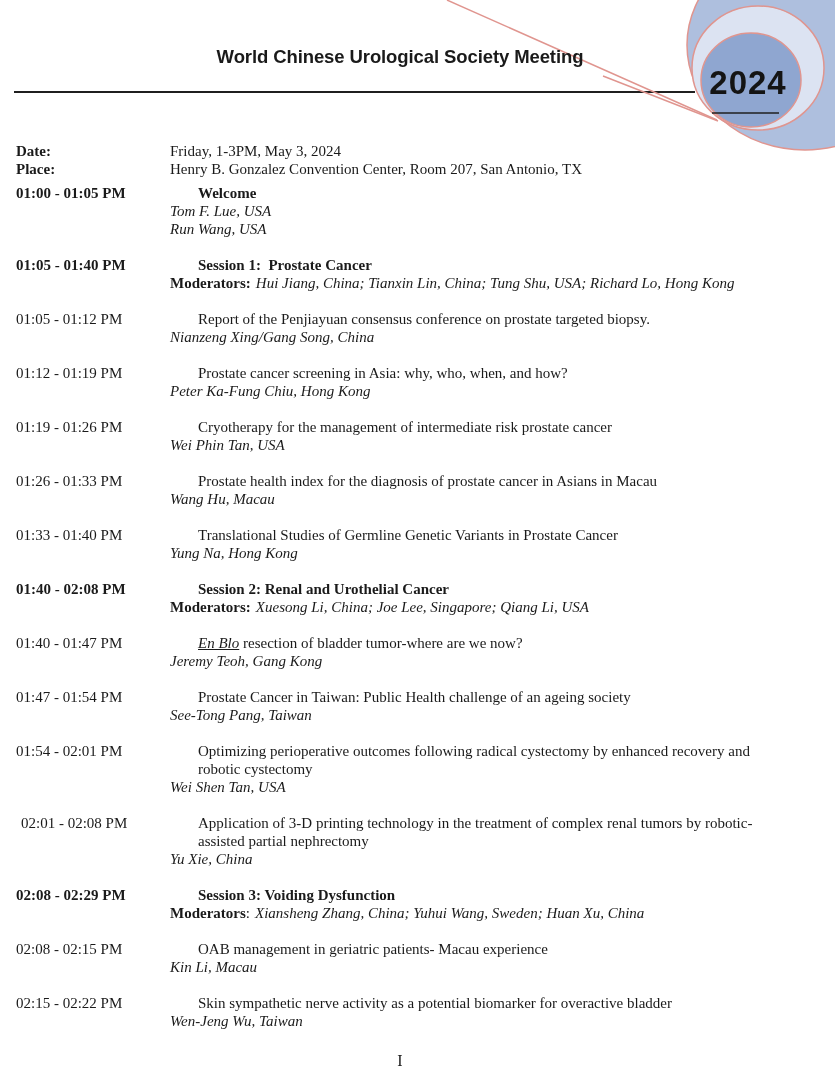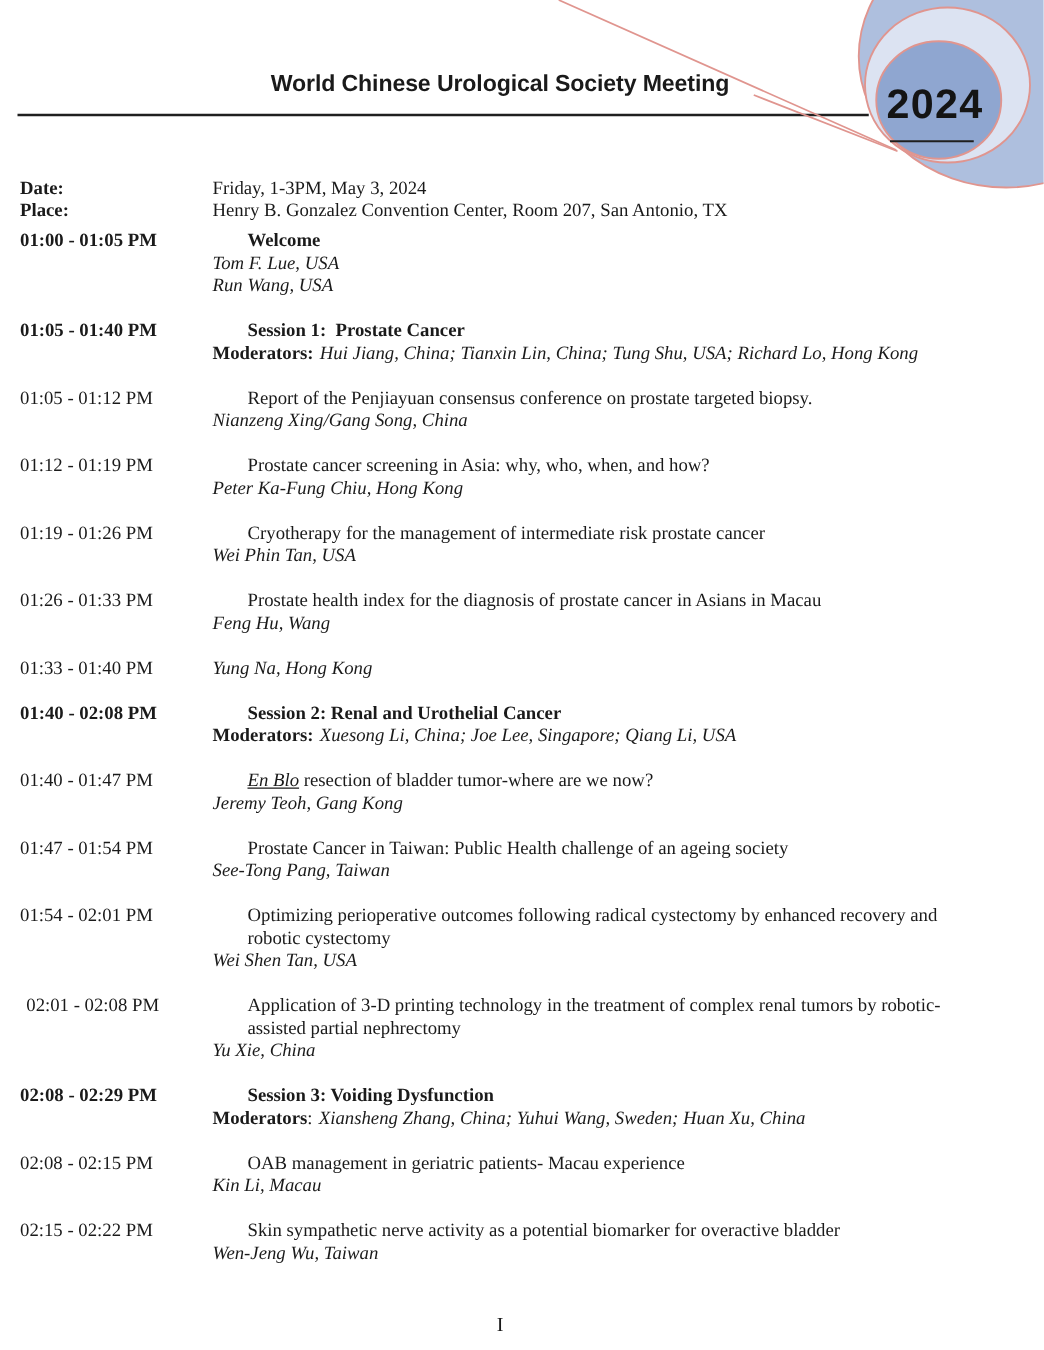--- a/index.html
+++ b/index.html
@@ -2,21 +2,21 @@
 <html><head>
 <meta charset="utf-8">
 <style>
   html,body { margin:0; padding:0; background:#ffffff; }
   .page {
     position:relative; width:835px; height:1080px; background:#ffffff;
     font-family:"Liberation Serif", serif; color:#1a1a1a; overflow:hidden;
   }
   .header-deco { position:absolute; top:0; left:0; width:835px; height:180px; }
   .doc-title {
-    position:absolute; top:54px; left:0; width:800px; text-align:center;
+    position:absolute; top:44px; left:0; width:800px; text-align:center;
     font-family:"Liberation Sans", sans-serif; font-weight:bold;
     font-size:18.5px; letter-spacing:-0.1px; line-height:26px; color:#1a1a1a;
   }
   .meta { position:absolute; top:142px; left:16px; width:804px; font-size:15px; line-height:18px; }
   .meta-row { display:flex; }
   .meta-label { width:154px; flex-shrink:0; font-weight:bold; }
   .schedule { position:absolute; top:184px; left:16px; width:804px; font-size:15px; line-height:18px; }
   .entry { display:flex; margin-bottom:18px; }
   .time { width:154px; flex-shrink:0; box-sizing:border-box; }
   .time.b { font-weight:bold; }
@@ -98,26 +98,27 @@
         <div class="time">01:19 - 01:26 PM</div>
         <div class="content">
           <div class="title">Cryotherapy for the management of intermediate risk prostate cancer</div>
           <div class="speaker">Wei Phin Tan, USA</div>
         </div>
       </div>
       <div class="entry">
         <div class="time">01:26 - 01:33 PM</div>
         <div class="content">
           <div class="title">Prostate health index for the diagnosis of prostate cancer in Asians in Macau</div>
-          <div class="speaker">Feng Hu, Wang</div>
+          <div class="speaker">Wang Hu, Macau</div>
         </div>
       </div>
       <div class="entry">
         <div class="time">01:33 - 01:40 PM</div>
         <div class="content">
+          <div class="title">Translational Studies of Germline Genetic Variants in Prostate Cancer</div>
           <div class="speaker">Yung Na, Hong Kong</div>
         </div>
       </div>
       <div class="entry">
         <div class="time b">01:40 - 02:08 PM</div>
         <div class="content">
           <div class="title b">Session 2: Renal and Urothelial Cancer</div>
           <div class="mods"><b>Moderators:</b><i>Xuesong Li, China; Joe Lee, Singapore; Qiang Li, USA</i></div>
         </div>
       </div>

